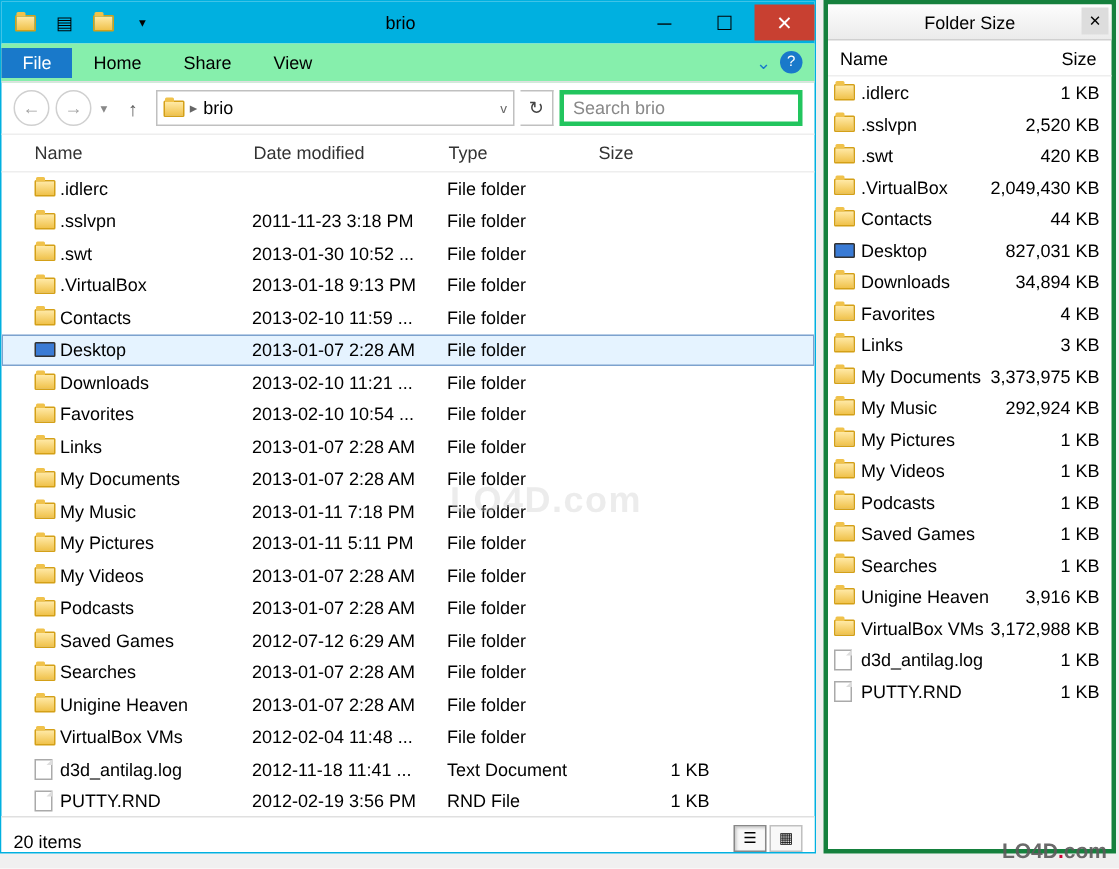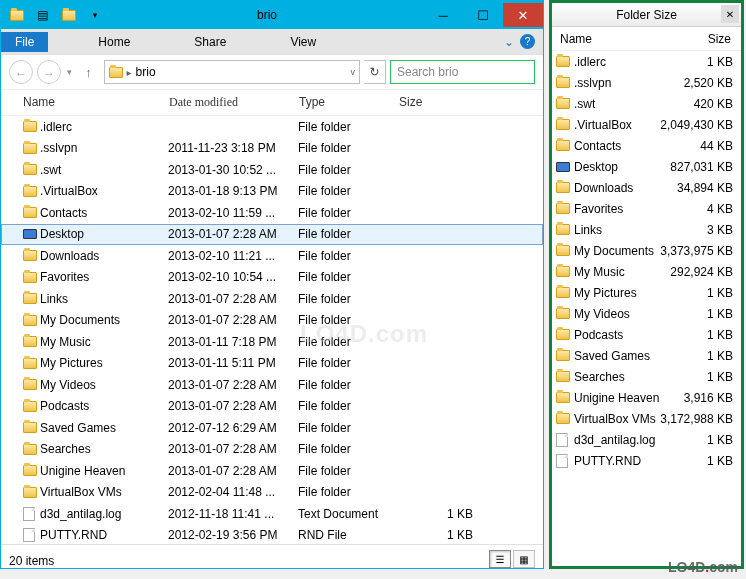--- a/index.html
+++ b/index.html
@@ -8,39 +8,39 @@
 
 .win { position: absolute; left: 0; top: 0; width: 544px; height: 569px; border: 1px solid #00b0e0; background: #fff; }
 .titlebar { height: 28px; background: #00b0e0; display: flex; align-items: center; color: #000; }
 .tb-icons { display: flex; gap: 10px; padding: 0 8px; align-items:center;}
 .tb-icon { width: 16px; height: 16px; display:flex; align-items:center; justify-content:center; font-size:12px;}
 .tb-title { flex: 1; text-align: center; font-size: 12px; }
 .wincontrols { display: flex; }
 .wc { width: 40px; height: 24px; display:flex; align-items:center; justify-content:center; font-size:13px; }
 .wc.close { background:#c84031; color:#fff; }
 
-.ribbon { height: 26px; background:#e5e5e5; border-bottom:1px solid #e0e0e0; display:flex; align-items:center;gap:36px; }
+.ribbon { height: 26px; background:#86efac; border-bottom:1px solid #e0e0e0; display:flex; align-items:center; }
 .rtab { padding: 3px 14px; font-size: 12px; }
 .rtab.file { background:#1979ca; color:#fff; }
 .ribbon-right { margin-left:auto; display:flex; align-items:center; gap:6px; padding-right:8px; }
 .chev { color:#1979ca; font-size:12px; }
 .help { width:15px; height:15px; border-radius:50%; background:#1979ca; color:#fff; font-size:10px; display:flex;align-items:center;justify-content:center;}
 
 .navrow { height: 34px; display:flex; align-items:center; padding: 0 8px; gap:4px; }
 .navbtn { width:24px; height:24px; border:1px solid #d0d0d0; border-radius:50%; display:flex;align-items:center;justify-content:center; color:#a0a0a0; font-size:12px;}
 .histdd { font-size:9px; color:#888; padding: 0 2px; }
 .upbtn { width:22px; height:22px; display:flex;align-items:center;justify-content:center; color:#606060; font-size:13px;}
 .addrbox { flex:1; height:24px; border:1px solid #c0c0c0; display:flex; align-items:center; padding:0 4px; gap:4px; font-size:12px;}
 .addrdd { font-size:9px; color:#666; margin-left:auto;}
 .refreshbtn { width:22px;height:24px;border:1px solid #c0c0c0;border-left:none;display:flex;align-items:center;justify-content:center;color:#444;font-size:12px;}
-.searchbox { width:145px; height:24px; border:1px solid #22c55e; padding: 0 6px; font-size:12px; color:#888; display:flex;align-items:center;}
+.searchbox { width:162px; height:24px; border:3px solid #22c55e; padding: 0 6px; font-size:12px; color:#888; display:flex;align-items:center;}
 
 .headers { display:flex; font-size:12px; color:#333; border-top:1px solid #eee; border-bottom:1px solid #eee; padding: 5px 0; }
 .col-name { width:168px; padding-left:22px; }
-.col-date { width:130px;font-family:Liberation Serif, serif; }
+.col-date { width:130px; }
 .col-type { width:100px; }
 .col-size { width:80px; text-align:left; }
 
 .files { font-size:12px; overflow:hidden; }
 .file-row { display:flex; height:21.5px; align-items:center; padding-left:22px;}
 .file-row.sel { border:1px solid #7da2ce; background:#e5f3ff; padding-left:21px; }
 .f-icon { width:17px; display:flex;align-items:center; }
 .f-name { width:128px; white-space:nowrap; overflow:hidden; }
 .f-date { width:130px; white-space:nowrap; overflow:hidden; text-overflow:ellipsis;margin-top:43px; }
 .f-type { width:100px; white-space:nowrap; overflow:hidden; }

